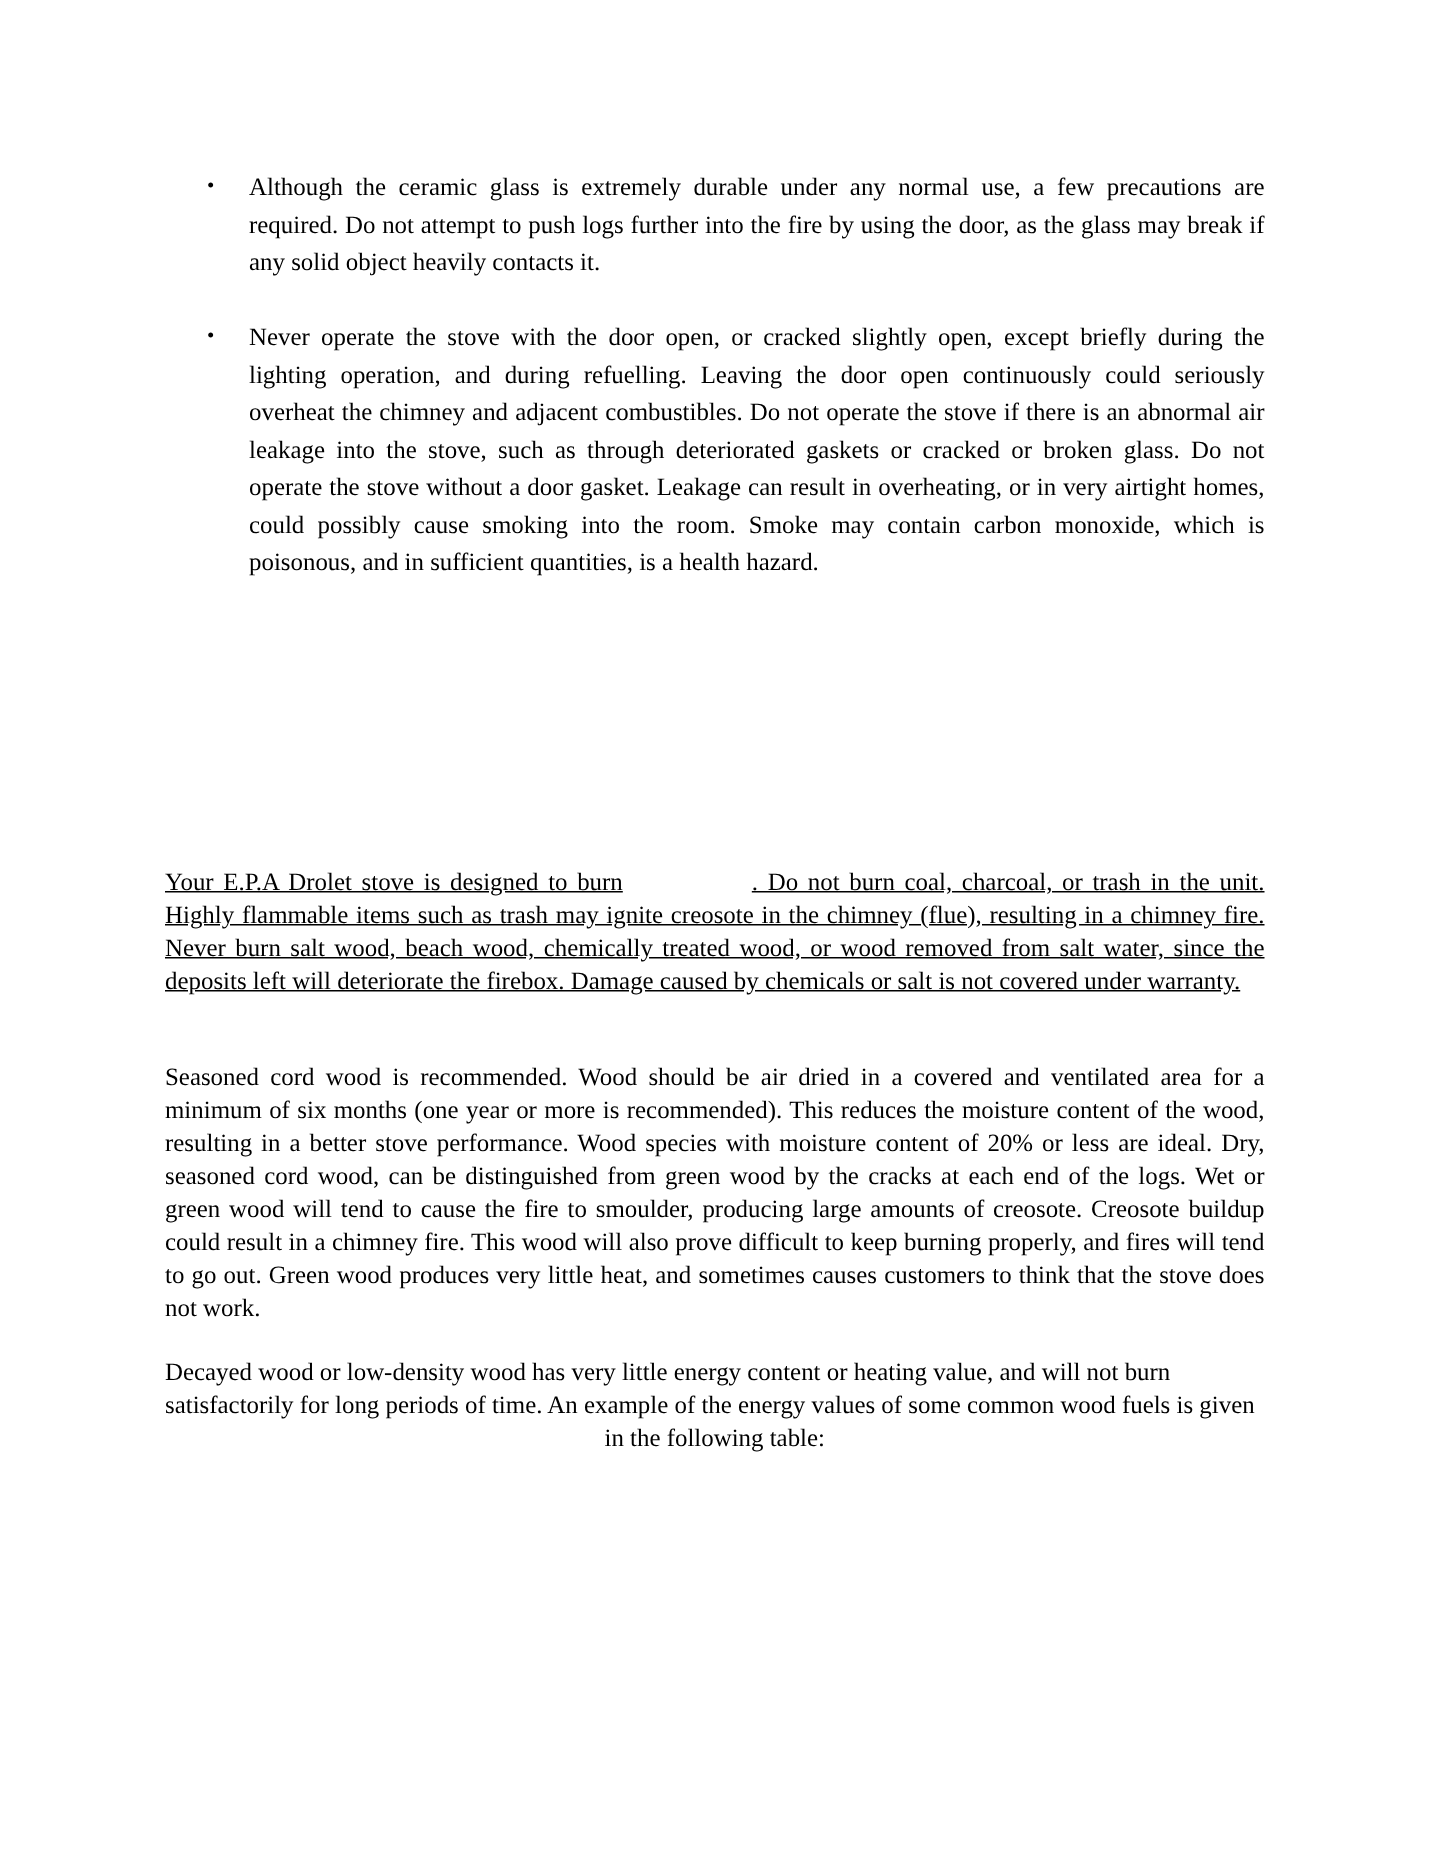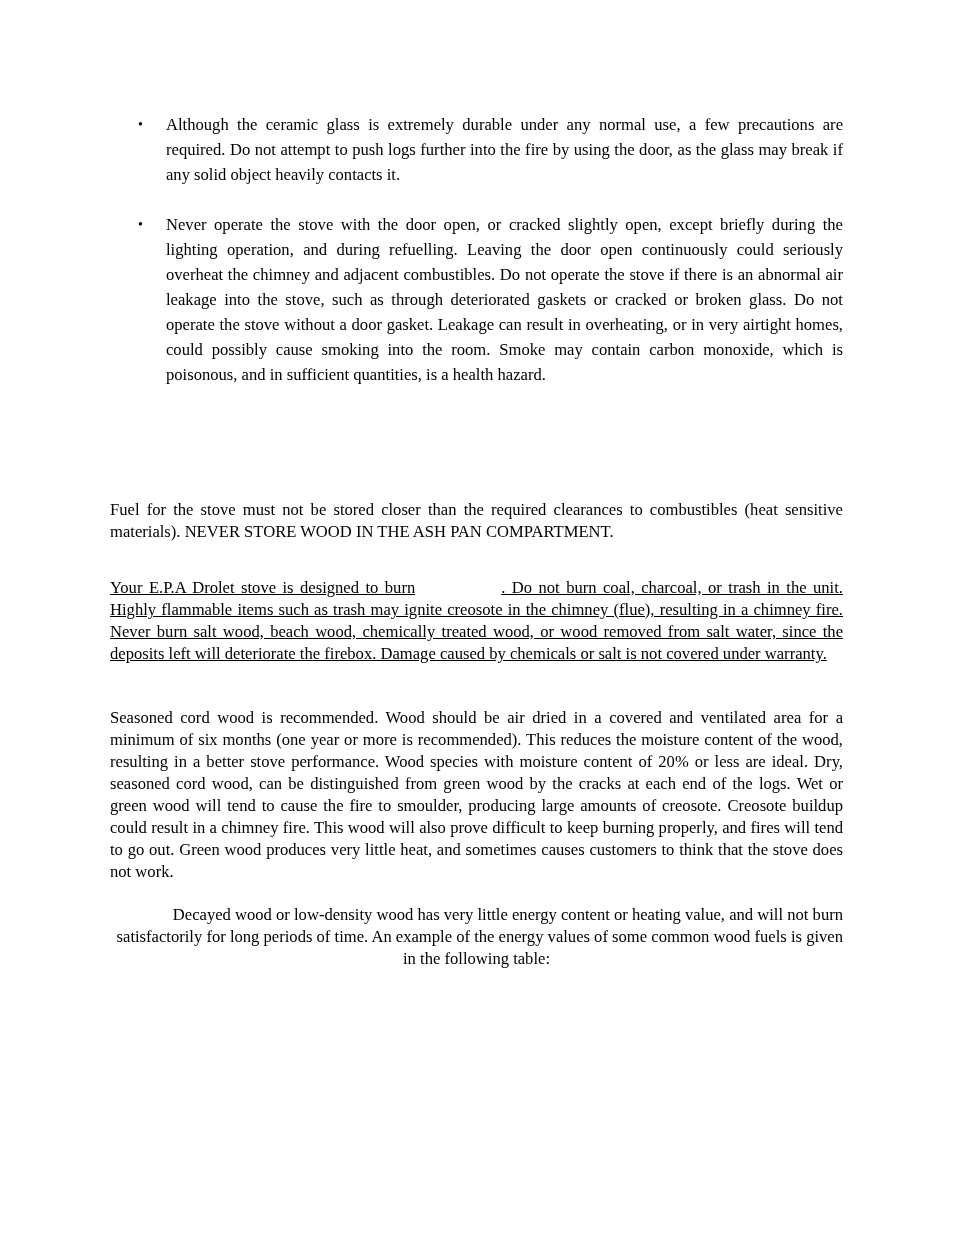--- a/index.html
+++ b/index.html
@@ -38,21 +38,21 @@
       line-height: 25px;
     }
     .para {
       position: absolute;
       left: 110px;
       width: 733px;
       line-height: 22px;
       text-align: justify;
     }
     .para.centered-last {
-      text-align: right;
+      text-align: left;
       text-align-last: center;
     }
     .gap {
       display: inline-block;
       width: 86px;
     }
   </style>
 </head>
 <body>
 
@@ -61,21 +61,20 @@
   <div class="bullet-item" style="top:112px;">
     <span class="bullet-glyph">•</span>
     <span>Although the ceramic glass is extremely durable under any normal use, a few precautions are required. Do not attempt to push logs further into the fire by using the door, as the glass may break if any solid object heavily contacts it.</span>
   </div>
 
   <div class="bullet-item" style="top:212px;">
     <span class="bullet-glyph">•</span>
     <span>Never operate the stove with the door open, or cracked slightly open, except briefly during the lighting operation, and during refuelling. Leaving the door open continuously could seriously overheat the chimney and adjacent combustibles.  Do not operate the stove if there is an abnormal air leakage into the stove, such as through deteriorated gaskets or cracked or broken glass.  Do not operate the stove without a door gasket.  Leakage can result in overheating, or in very airtight homes, could possibly cause smoking into the room. Smoke may contain carbon monoxide, which is poisonous, and in sufficient quantities, is a health hazard.</span>
   </div>
 
-  <p class="para" style="top:499px; margin:0;">Fuel for the stove must not be stored closer than the required clearances to combustibles (heat sensitive materials). NEVER STORE WOOD IN THE ASH PAN COMPARTMENT.</p>
 
   <p class="para" style="top:577px; margin:0;text-decoration:underline;">
     <span>Your  E.P.A Drolet stove is designed to burn</span><span class="gap"></span><span>.  Do not burn coal, charcoal, or trash in the unit. Highly flammable items such as trash may ignite creosote in the chimney (flue), resulting in a chimney fire.  Never burn salt wood, beach wood, chemically treated wood, or wood removed from salt water, since the deposits left will deteriorate the firebox. Damage caused by chemicals or salt is not covered under warranty.</span>
   </p>
 
   <p class="para" style="top:707px; margin:0;">Seasoned cord wood is recommended.  Wood should be air dried in a covered and ventilated area for a minimum of six months (one year or more is recommended).  This reduces the moisture content of the wood, resulting in a better stove performance.  Wood species with moisture content of 20% or less are ideal.  Dry, seasoned cord wood, can be distinguished from green wood by the cracks at each end of the logs. Wet or green wood will tend to cause the fire to smoulder, producing large amounts of creosote.  Creosote buildup could result in a chimney fire.  This wood will also prove difficult to keep burning properly, and fires will tend to go out.  Green wood produces very little heat, and sometimes causes customers to think that the stove does not work.</p>
 
   <p class="para centered-last" style="top:904px; margin:0;">Decayed wood or low-density wood has very little energy content or heating value, and will not burn satisfactorily for long periods of time. An example of the energy values of some common wood fuels is given in the following table:</p>
 
 </div>

